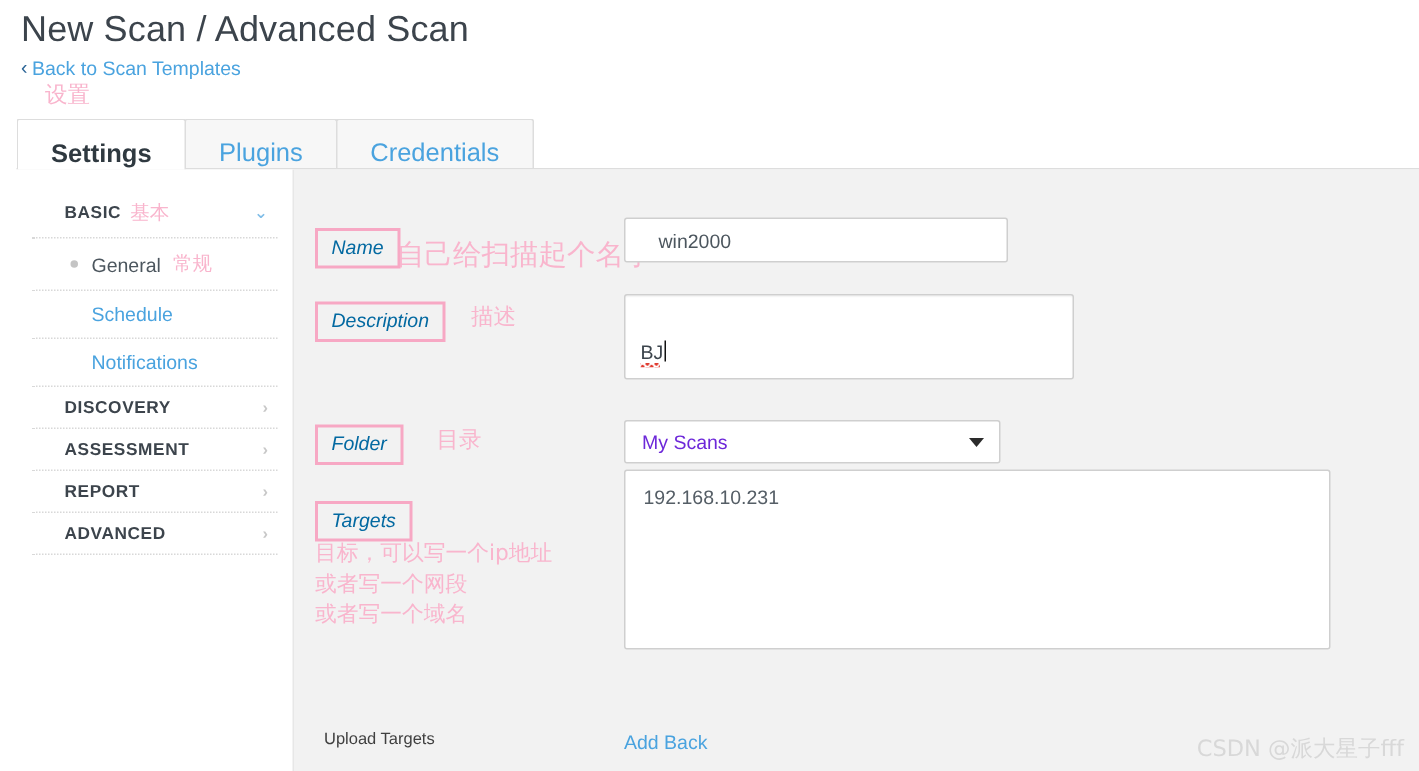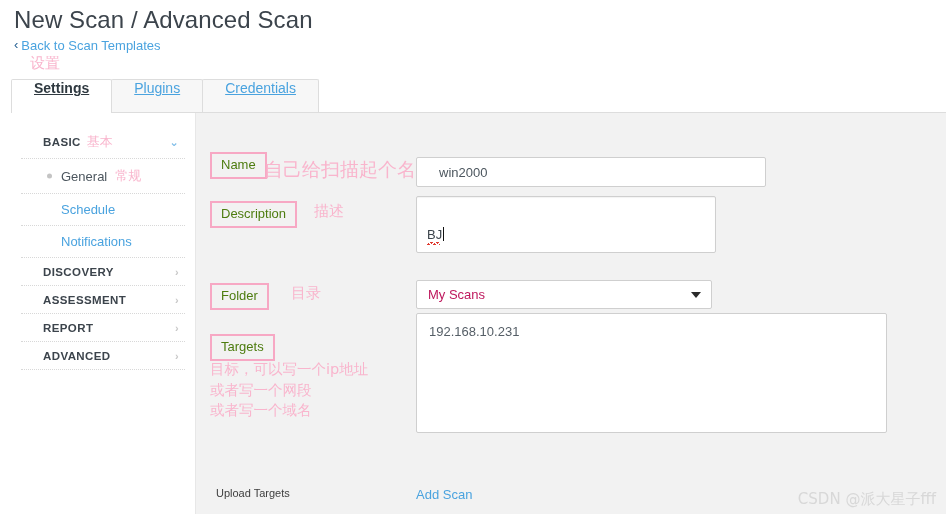--- a/index.html
+++ b/index.html
@@ -63,31 +63,30 @@
     left: 11px; top: 79px;
     width: 935px; height: 34px;
     border-bottom: 1px solid #dddddd;
     display: flex;
     align-items: flex-end;
   }
   .tab {
     height: 33px;
     padding: 0 22px;
     display: flex;
-    align-items: flex-start;
+    align-items: flex-end;
     justify-content: center;
-    font-size: 14px;
+    font-size: 17px;
     border: 1px solid #dddddd;
     border-bottom: none;
     background: #f7f7f7;
     color: #4aa3df;
     margin-right: -1px;
     border-radius: 2px 2px 0 0;
     position: relative;
-    text-decoration: underline;
   }
   .tab.active {
     background: #ffffff;
     color: #2f3940;
     font-weight: bold;
     border-color: #dddddd;
     margin-bottom: -1px;
     height: 34px;
     z-index: 2;
   }
@@ -167,40 +166,41 @@
   .form-row {
     position: absolute;
     display: flex;
     align-items: flex-start;
   }
   .lbl-box {
     border: 2px solid #f7a8c4;
     background: transparent;
     padding: 4px 9px;
     font-size: 13px;
-    color: #4d7c0f;
+    color: #0369a1;
     white-space: nowrap;
     line-height: 1.15;
+    font-style: italic;
   }
   .inp {
     background: #ffffff;
     border: 1px solid #cfcfcf;
     border-radius: 2px;
     font-size: 13px;
     color: #5a5a5a;
     padding: 6px 9px;
     font-family: "Liberation Sans", sans-serif;
   }
 
   
   #row-name { left: 14px; top: 39px; }
   #name-anno { position: absolute; left: 68px; top: 44px; font-size: 19px; }
   #name-input {
-    position: absolute; left: 220px; top: 44px;
-    width: 350px; height: 30px;
+    position: absolute; left: 220px; top: 32px;
+    width: 256px; height: 30px;
     display: flex; align-items: center;
     color: #4c565e;
     padding-left: 22px;
   }
 
   
   #row-desc { left: 14px; top: 88px; }
   #desc-anno { position: absolute; left: 118px; top: 89px; font-size: 15px; }
   #desc-input {
     position: absolute; left: 220px; top: 83px;
@@ -233,23 +233,23 @@
     position: relative;
     top: 2px;
     margin-left: 1px;
   }
 
   
   #row-folder { left: 14px; top: 170px; }
   #folder-anno { position: absolute; left: 95px; top: 171px; font-size: 15px; }
   #folder-select {
     position: absolute; left: 220px; top: 167px;
-    width: 296px; height: 29px;
+    width: 251px; height: 29px;
     display: flex; align-items: center; justify-content: space-between;
-    color: #be185d;
+    color: #6d28d9;
     padding: 0 10px 0 11px;
   }
   .tri-down {
     width: 0; height: 0;
     border-left: 5px solid transparent;
     border-right: 5px solid transparent;
     border-top: 6px solid #2b2b2b;
   }
 
   
@@ -392,20 +392,20 @@
         <div class="lbl-box">Targets</div>
       </div>
       <div class="anno" id="targets-anno">目标，可以写一个ip地址
 或者写一个网段
 或者写一个域名</div>
       <div class="inp" id="targets-input">
         <span>192.168.10.231</span>
       </div>
 
       <div id="upload-label">Upload Targets</div>
-      <a id="add-file">Add Scan</a>
+      <a id="add-file">Add Back</a>
 
     </div>
   </div>
 
   <div id="watermark">CSDN @派大星子fff</div>
 
 </div>
 
 </body></html>

